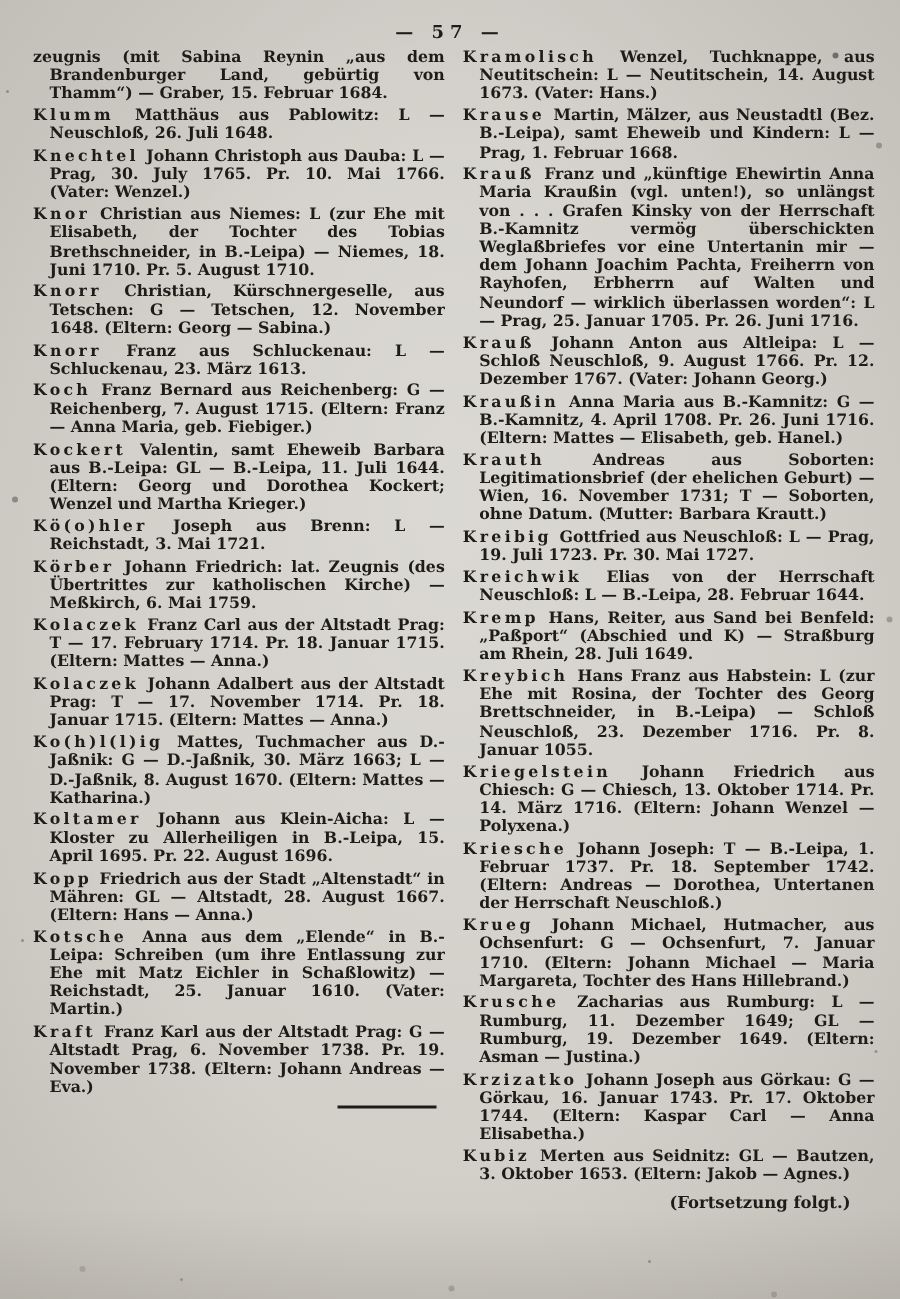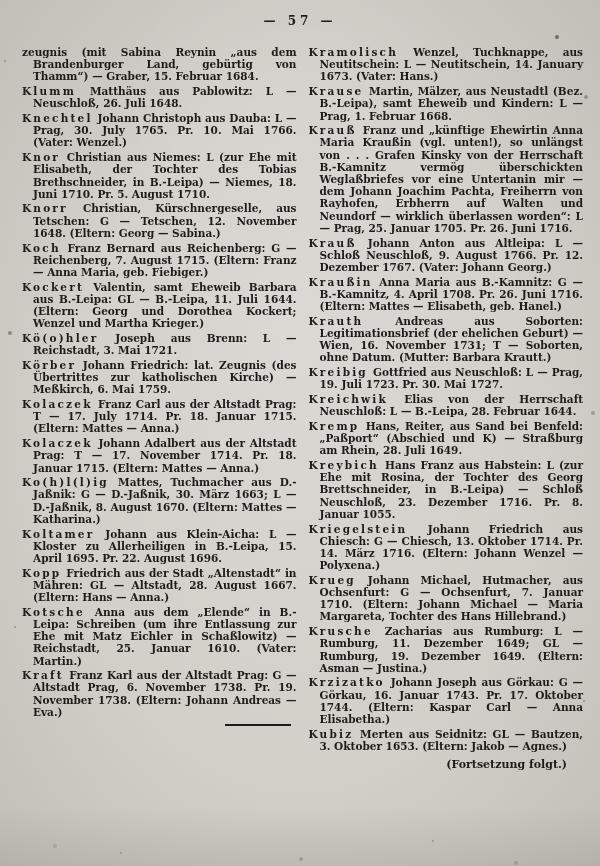--- a/index.html
+++ b/index.html
@@ -20,21 +20,21 @@
   .page{
     position:relative;
     width:600px;height:866px;
     padding:14px 0 0 0;
   }
   .page-number{
     text-align:center;
     font-size:12px;
     font-weight:bold;
     letter-spacing:4px;
-    margin-bottom:18px;
+    margin-bottom:4px;
   }
   .columns{
     display:flex;
     gap:12px;
     padding:0 17px 0 22px;
   }
   .col{
     flex:1 1 0;
     font-size:10.5px;
     line-height:12.2px;
@@ -95,47 +95,49 @@
   <div class="page-number">— 57 —</div>
 
   <div class="columns">
     <div class="col">
       <div>
           <p class="entry"><span>zeugnis (mit Sabina Reynin „aus dem Brandenburger Land, gebürtig von Thamm“) — Graber, 15. Februar 1684.</span></p>
           <p class="entry"><span class="surname">Klumm</span> <span>Matthäus aus Pablowitz: L — Neuschloß, 26. Juli 1648.</span></p>
           <p class="entry"><span class="surname">Knechtel</span> <span>Johann Christoph aus Dauba: L — Prag, 30. July 1765. Pr. 10. Mai 1766. (Vater: Wenzel.)</span></p>
           <p class="entry"><span class="surname">Knor</span> <span>Christian aus Niemes: L (zur Ehe mit Elisabeth, der Tochter des Tobias Brethschneider, in B.-Leipa) — Niemes, 18. Juni 1710. Pr. 5. August 1710.</span></p>
           <p class="entry"><span class="surname">Knorr</span> <span>Christian, Kürschnergeselle, aus Tetschen: G — Tetschen, 12. November 1648. (Eltern: Georg — Sabina.)</span></p>
+          <p class="entry"><span class="surname">Knorr</span> <span>Franz aus Schluckenau: L — Schluckenau, 23. März 1613.</span></p>
           <p class="entry"><span class="surname">Koch</span> <span>Franz Bernard aus Reichenberg: G — Reichenberg, 7. August 1715. (Eltern: Franz — Anna Maria, geb. Fiebiger.)</span></p>
           <p class="entry"><span class="surname">Kockert</span> <span>Valentin, samt Eheweib Barbara aus B.-Leipa: GL — B.-Leipa, 11. Juli 1644. (Eltern: Georg und Dorothea Kockert; Wenzel und Martha Krieger.)</span></p>
           <p class="entry"><span class="surname">Kö(o)hler</span> <span>Joseph aus Brenn: L — Reichstadt, 3. Mai 1721.</span></p>
           <p class="entry"><span class="surname">Körber</span> <span>Johann Friedrich: lat. Zeugnis (des Übertrittes zur katholischen Kirche) — Meßkirch, 6. Mai 1759.</span></p>
-          <p class="entry"><span class="surname">Kolaczek</span> <span>Franz Carl aus der Altstadt Prag: T — 17. July 1714. Pr. 18. Januar 1715. (Eltern: Mattes — Anna.)</span></p>
+          <p class="entry"><span class="surname">Kolaczek</span> <span>Franz Carl aus der Altstadt Prag: T — 17. February 1714. Pr. 18. Januar 1715. (Eltern: Mattes — Anna.)</span></p>
           <p class="entry"><span class="surname">Kolaczek</span> <span>Johann Adalbert aus der Altstadt Prag: T — 17. November 1714. Pr. 18. Januar 1715. (Eltern: Mattes — Anna.)</span></p>
           <p class="entry"><span class="surname">Ko(h)l(l)ig</span> <span>Mattes, Tuchmacher aus D.-Jaßnik: G — D.-Jaßnik, 30. März 1663; L — D.-Jaßnik, 8. August 1670. (Eltern: Mattes — Katharina.)</span></p>
           <p class="entry"><span class="surname">Koltamer</span> <span>Johann aus Klein-Aicha: L — Kloster zu Allerheiligen in B.-Leipa, 15. April 1695. Pr. 22. August 1696.</span></p>
           <p class="entry"><span class="surname">Kopp</span> <span>Friedrich aus der Stadt „Altenstadt“ in Mähren: GL — Altstadt, 28. August 1667. (Eltern: Hans — Anna.)</span></p>
           <p class="entry"><span class="surname">Kotsche</span> <span>Anna aus dem „Elende“ in B.-Leipa: Schreiben (um ihre Entlassung zur Ehe mit Matz Eichler in Schaßlowitz) — Reichstadt, 25. Januar 1610. (Vater: Martin.)</span></p>
           <p class="entry"><span class="surname">Kraft</span> <span>Franz Karl aus der Altstadt Prag: G — Altstadt Prag, 6. November 1738. Pr. 19. November 1738. (Eltern: Johann Andreas — Eva.)</span></p>
         </div>
       <div class="divider"></div>
     </div>
     <div class="col">
       <div>
-          <p class="entry"><span class="surname">Kramolisch</span> <span>Wenzel, Tuchknappe, aus Neutitschein: L — Neutitschein, 14. January 1673. (Vater: Hans.)</span></p>
+          <p class="entry"><span class="surname">Kramolisch</span> <span>Wenzel, Tuchknappe, aus Neutitschein: L — Neutitschein, 14. August 1673. (Vater: Hans.)</span></p>
           <p class="entry"><span class="surname">Krause</span> <span>Martin, Mälzer, aus Neustadtl (Bez. B.-Leipa), samt Eheweib und Kindern: L — Prag, 1. Februar 1668.</span></p>
           <p class="entry"><span class="surname">Krauß</span> <span>Franz und „künftige Ehewirtin Anna Maria Kraußin (vgl. unten!), so unlängst von . . . Grafen Kinsky von der Herrschaft B.-Kamnitz vermög überschickten Weglaßbriefes vor eine Untertanin mir — dem Johann Joachim Pachta, Freiherrn von Rayhofen, Erbherrn auf Walten und Neundorf — wirklich überlassen worden“: L — Prag, 25. Januar 1705. Pr. 26. Juni 1716.</span></p>
           <p class="entry"><span class="surname">Krauß</span> <span>Johann Anton aus Altleipa: L — Schloß Neuschloß, 9. August 1766. Pr. 12. Dezember 1767. (Vater: Johann Georg.)</span></p>
           <p class="entry"><span class="surname">Kraußin</span> <span>Anna Maria aus B.-Kamnitz: G — B.-Kamnitz, 4. April 1708. Pr. 26. Juni 1716. (Eltern: Mattes — Elisabeth, geb. Hanel.)</span></p>
           <p class="entry"><span class="surname">Krauth</span> <span>Andreas aus Soborten: Legitimationsbrief (der ehelichen Geburt) — Wien, 16. November 1731; T — Soborten, ohne Datum. (Mutter: Barbara Krautt.)</span></p>
           <p class="entry"><span class="surname">Kreibig</span> <span>Gottfried aus Neuschloß: L — Prag, 19. Juli 1723. Pr. 30. Mai 1727.</span></p>
           <p class="entry"><span class="surname">Kreichwik</span> <span>Elias von der Herrschaft Neuschloß: L — B.-Leipa, 28. Februar 1644.</span></p>
           <p class="entry"><span class="surname">Kremp</span> <span>Hans, Reiter, aus Sand bei Benfeld: „Paßport“ (Abschied und K) — Straßburg am Rhein, 28. Juli 1649.</span></p>
           <p class="entry"><span class="surname">Kreybich</span> <span>Hans Franz aus Habstein: L (zur Ehe mit Rosina, der Tochter des Georg Brettschneider, in B.-Leipa) — Schloß Neuschloß, 23. Dezember 1716. Pr. 8. Januar 1055.</span></p>
           <p class="entry"><span class="surname">Kriegelstein</span> <span>Johann Friedrich aus Chiesch: G — Chiesch, 13. Oktober 1714. Pr. 14. März 1716. (Eltern: Johann Wenzel — Polyxena.)</span></p>
+          <p class="entry"><span class="surname">Kriesche</span> <span>Johann Joseph: T — B.-Leipa, 1. Februar 1737. Pr. 18. September 1742. (Eltern: Andreas — Dorothea, Untertanen der Herrschaft Neuschloß.)</span></p>
           <p class="entry"><span class="surname">Krueg</span> <span>Johann Michael, Hutmacher, aus Ochsenfurt: G — Ochsenfurt, 7. Januar 1710. (Eltern: Johann Michael — Maria Margareta, Tochter des Hans Hillebrand.)</span></p>
           <p class="entry"><span class="surname">Krusche</span> <span>Zacharias aus Rumburg: L — Rumburg, 11. Dezember 1649; GL — Rumburg, 19. Dezember 1649. (Eltern: Asman — Justina.)</span></p>
           <p class="entry"><span class="surname">Krzizatko</span> <span>Johann Joseph aus Görkau: G — Görkau, 16. Januar 1743. Pr. 17. Oktober 1744. (Eltern: Kaspar Carl — Anna Elisabetha.)</span></p>
           <p class="entry"><span class="surname">Kubiz</span> <span>Merten aus Seidnitz: GL — Bautzen, 3. Oktober 1653. (Eltern: Jakob — Agnes.)</span></p>
         </div>
       <div class="continuation-note">(Fortsetzung folgt.)</div>
     </div>
   </div>
 
   <div class="bottom-shade"></div>

